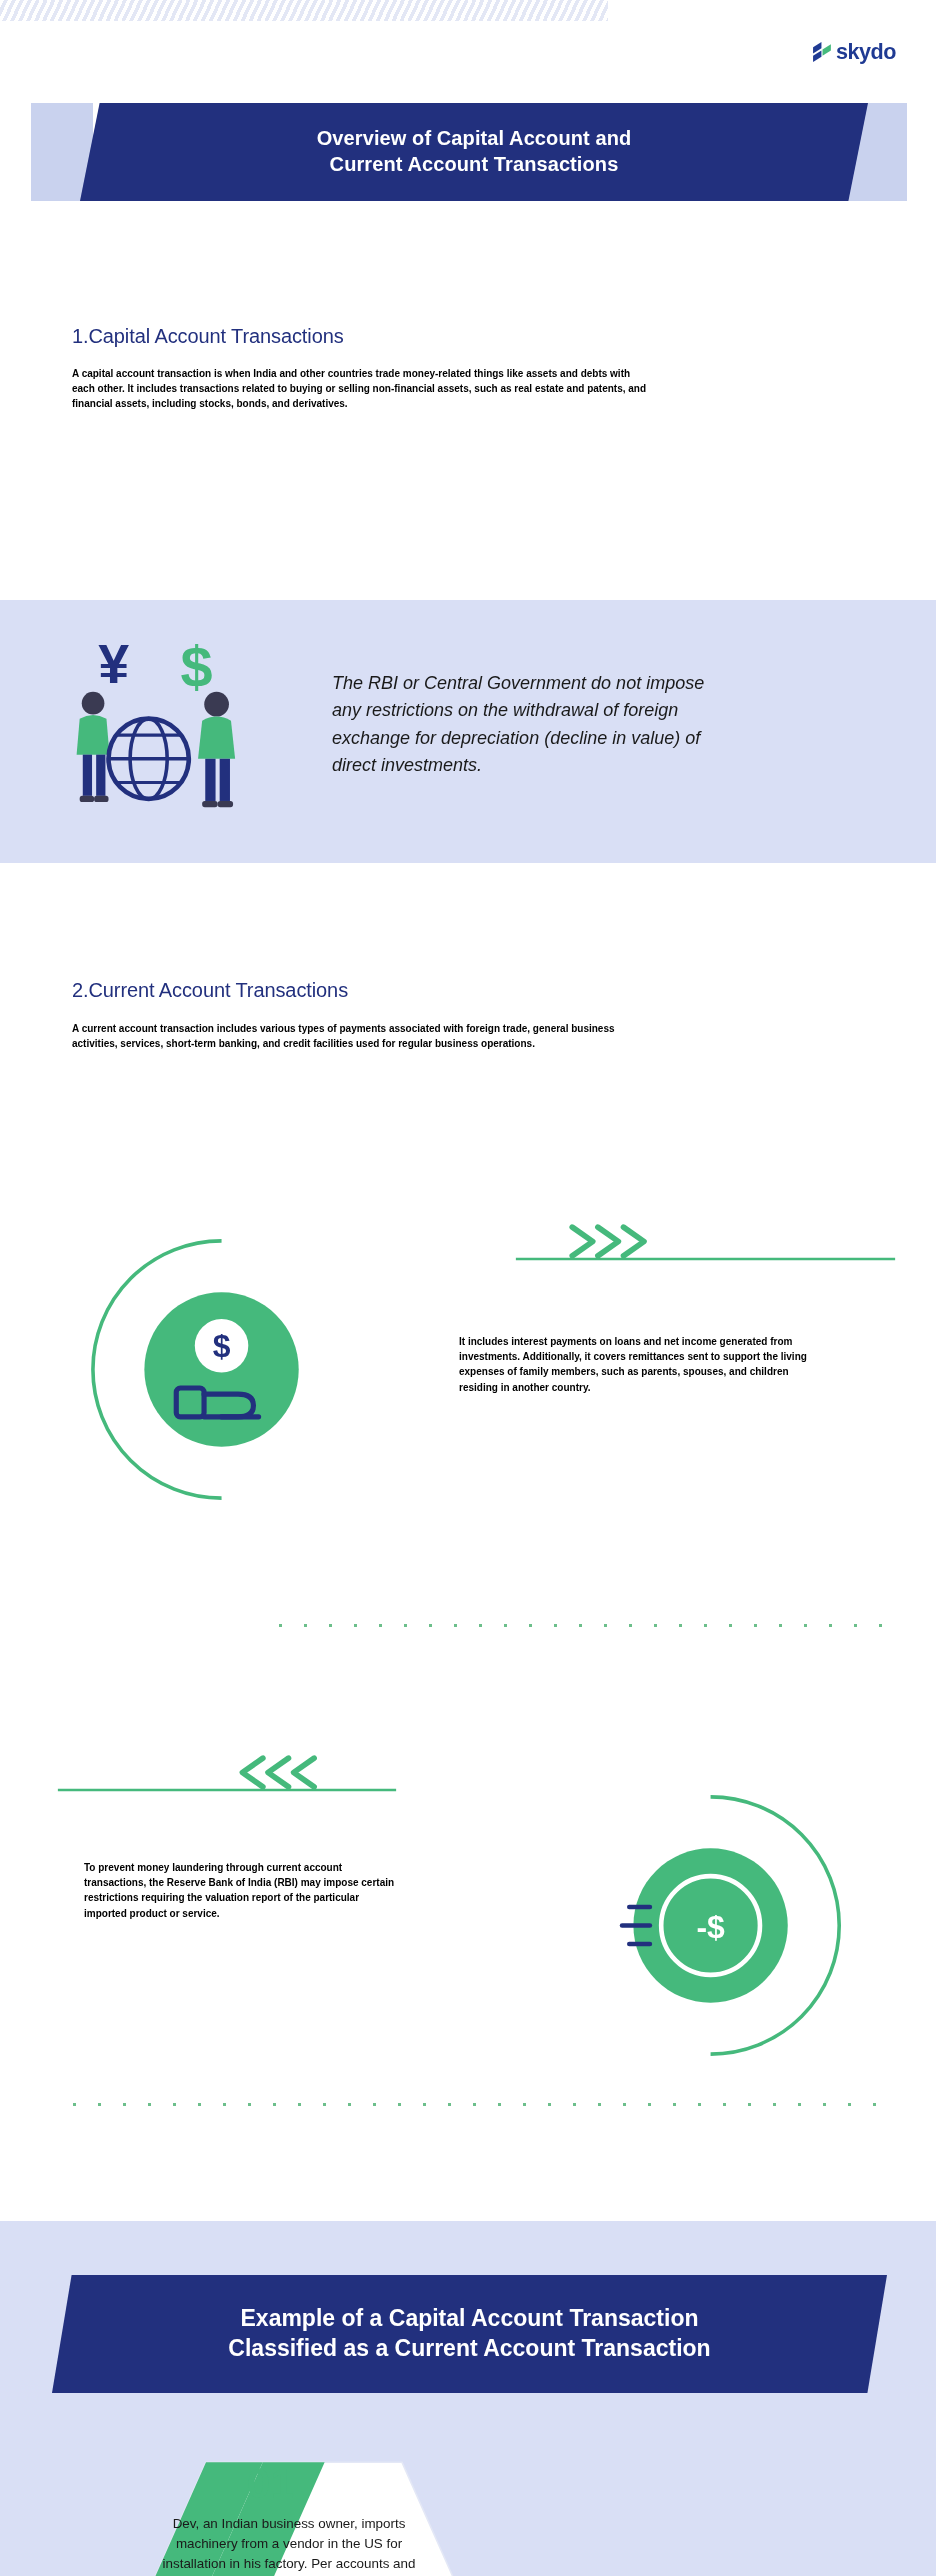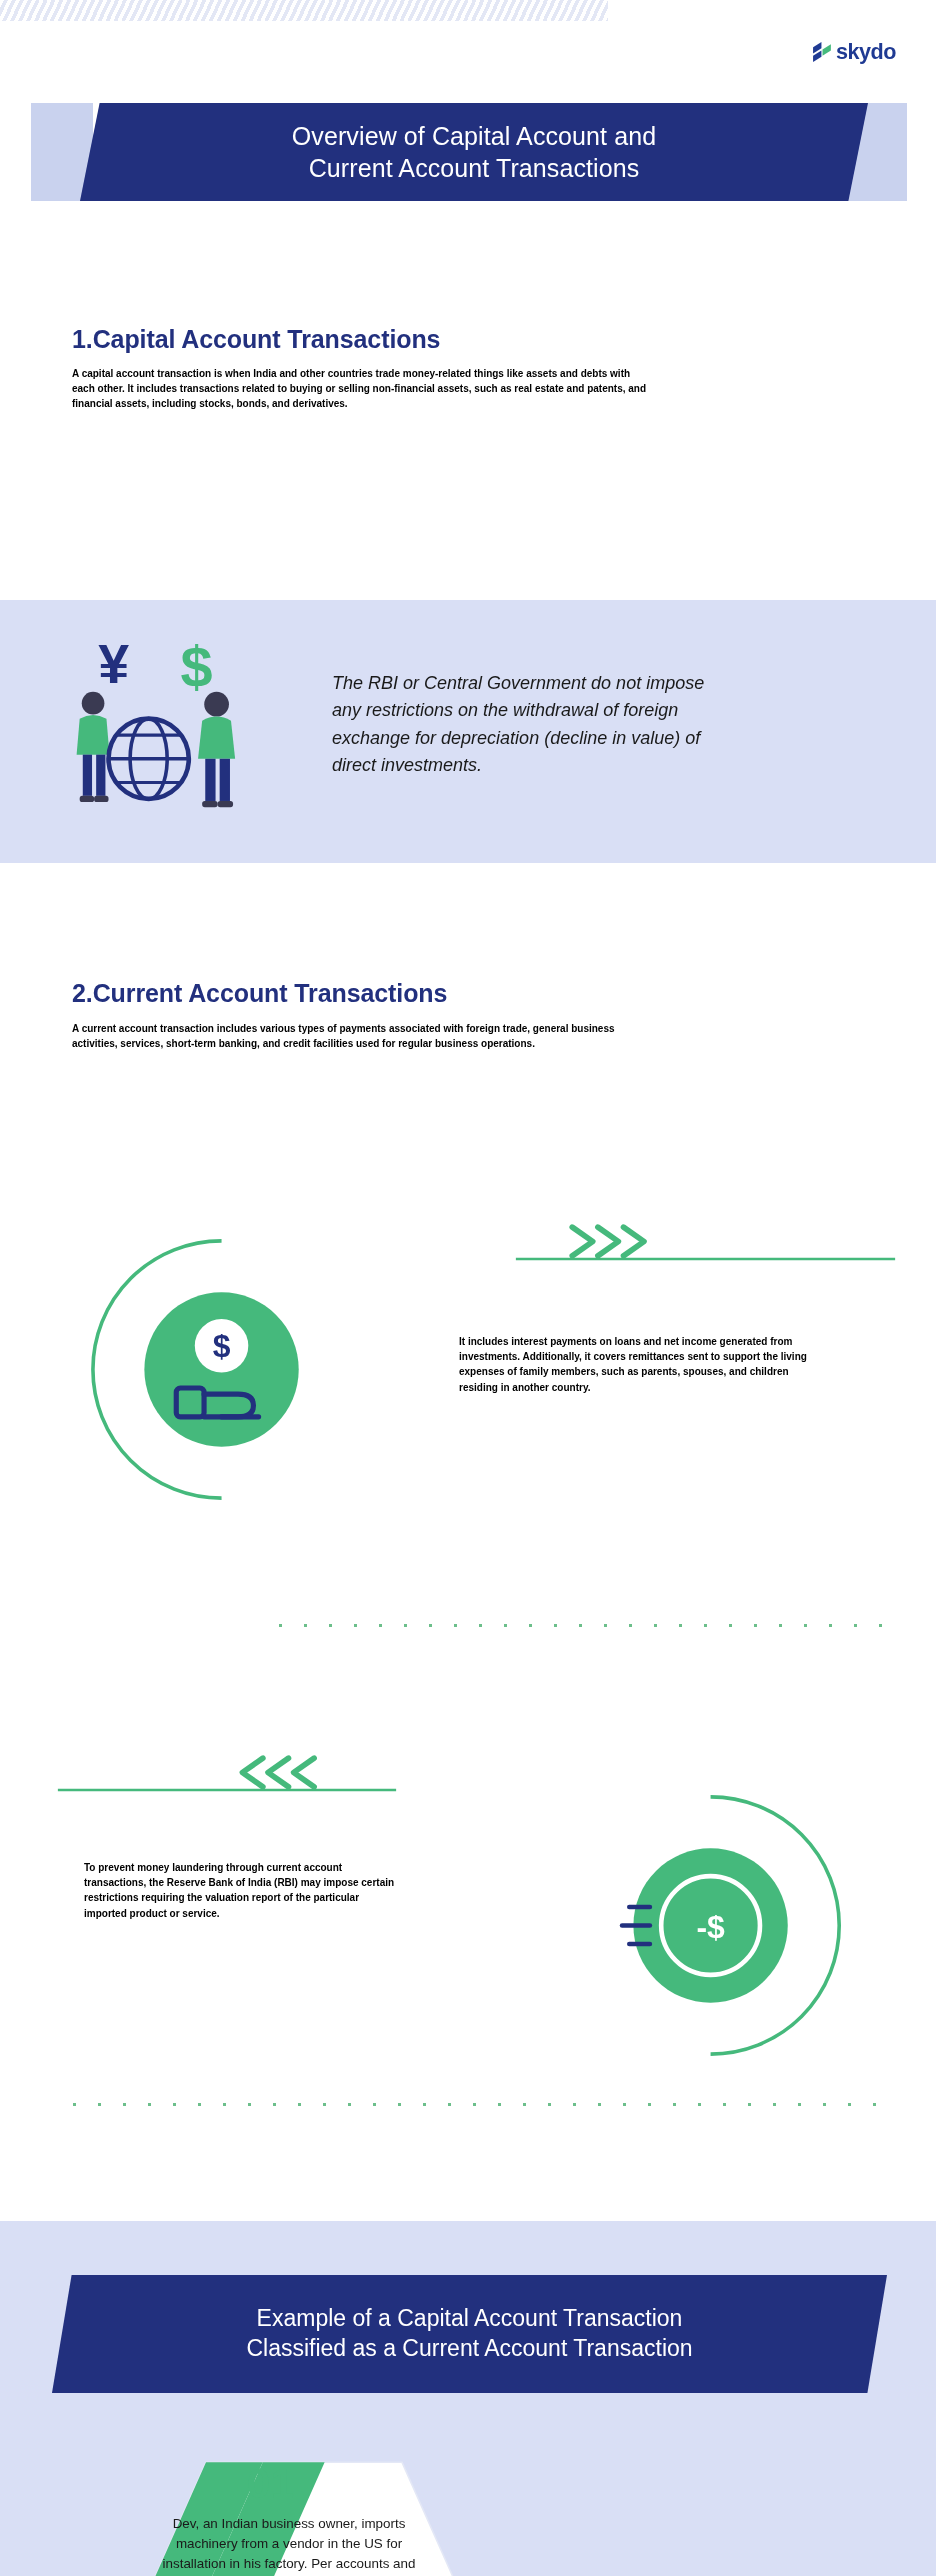--- a/index.html
+++ b/index.html
@@ -77,32 +77,32 @@
     background: #22307e;
     clip-path: polygon(19.6px 0, 100% 0, calc(100% - 19.6px) 100%, 0 100%);
     display: flex;
     align-items: center;
     justify-content: center;
     text-align: center;
   }
   .banner h1 {
     margin: 0;
     color: #ffffff;
-    font-size: 25px;
-    font-weight: normal;
+    font-size: 20px;
+    font-weight: bold;
     line-height: 1.28;
     letter-spacing: 0.1px;
   }
 
   
   .sec-head {
     position: absolute;
     color: #22307e;
-    font-size: 25px;
-    font-weight: bold;
+    font-size: 20px;
+    font-weight: normal;
     letter-spacing: -0.1px;
   }
   .body-text {
     position: absolute;
     color: #000000;
     font-size: 10px;
     line-height: 1.52;
     font-weight: bold;
   }
 
@@ -139,21 +139,21 @@
   .purple-block {
     position:absolute; left:0; width:936px; background:#d9dff5;
   }
   .banner2 {
     position:absolute;
     background:#22307e;
     clip-path: polygon(19.6px 0, 100% 0, calc(100% - 19.6px) 100%, 0 100%);
     display:flex; align-items:center; justify-content:center; text-align:center;
   }
   .banner2 h2 {
-    margin:0; color:#fff; font-size:23px; font-weight:normal; line-height:1.3;
+    margin:0; color:#fff; font-size:23px; font-weight:bold; line-height:1.3;
   }
 
   .hexnum {
     position:absolute;
     font-size: 42px;
     font-weight: bold;
     letter-spacing: 0.5px;
   }
   .hex-text {
     position:absolute;

